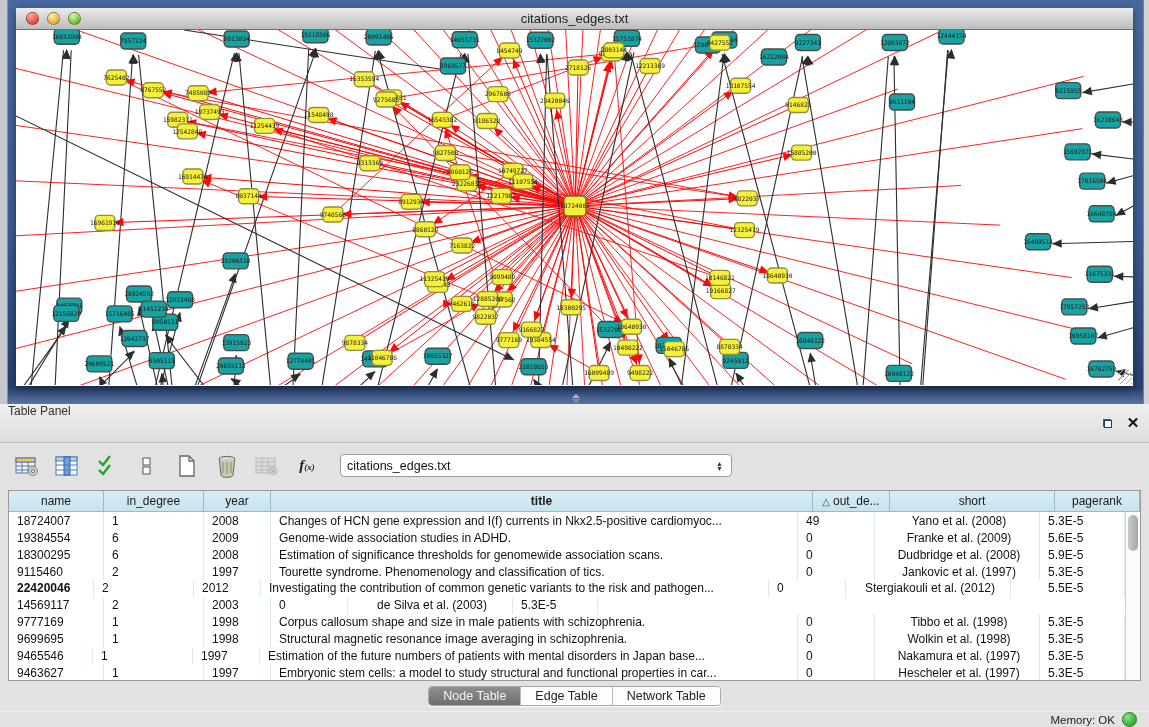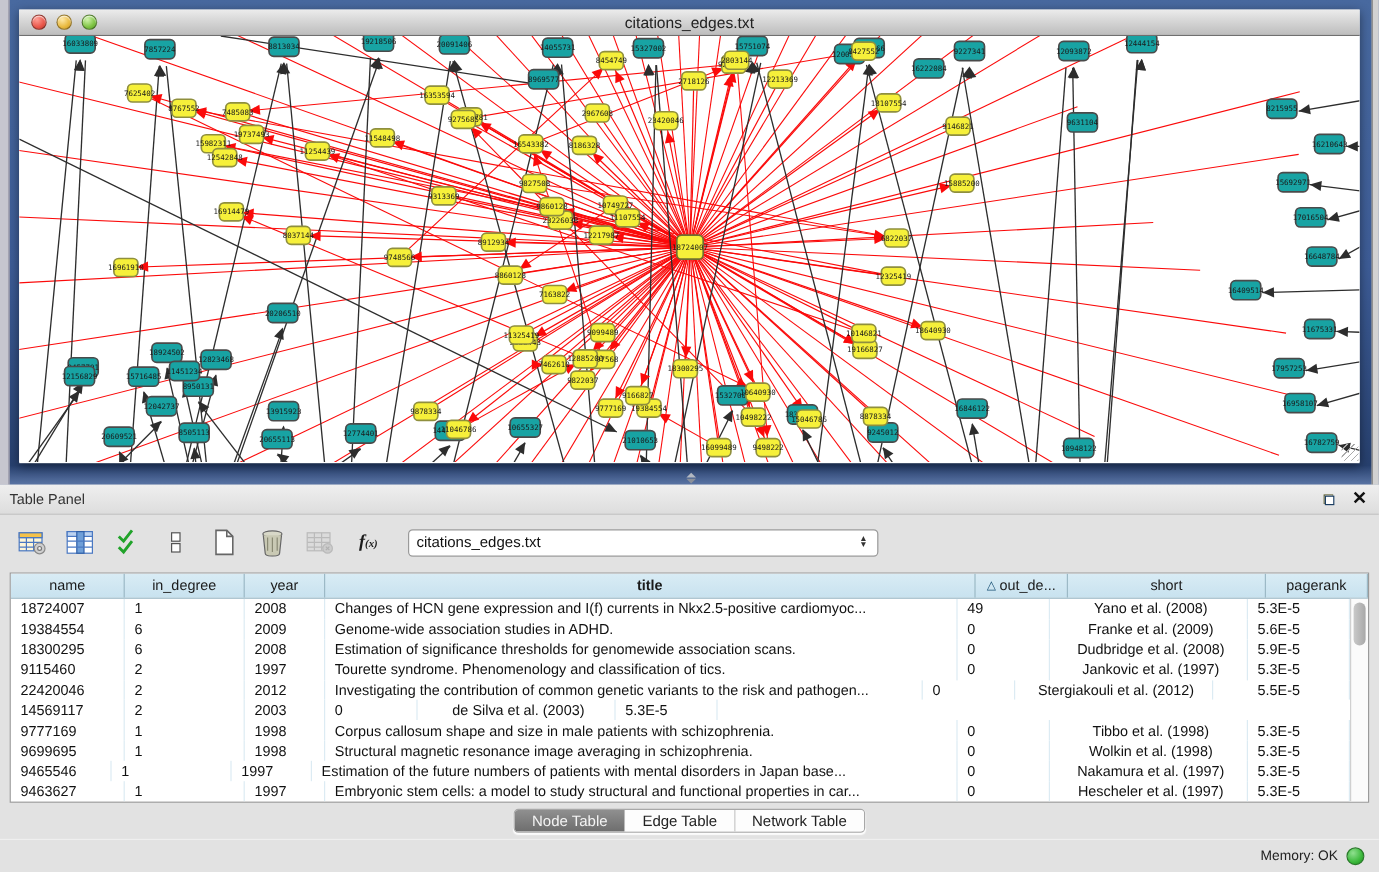--- a/index.html
+++ b/index.html
@@ -29,22 +29,22 @@
     background:repeating-linear-gradient(135deg, transparent 0 3px, #aaa 3px 4px); }
   .splitter-handle { position:absolute; left:570px; top:394px; width:12px; height:9px; opacity:.8; }
   .splitter-handle:before { content:""; position:absolute; left:2px; top:0;
     border-left:4px solid transparent; border-right:4px solid transparent; border-bottom:4px solid #cfcfcf; }
   .splitter-handle:after { content:""; position:absolute; left:2px; bottom:0;
     border-left:4px solid transparent; border-right:4px solid transparent; border-top:4px solid #9a9a9a; }
 
   
   .table-panel { position:absolute; left:0; top:404px; width:1149px; height:323px;
     background:#e2e2e2; display:flex; flex-direction:column; }
-  .panel-header { height:25px; background:linear-gradient(180deg,#efefef,#dddddd);
-    border-bottom:1px solid #c2c2c2; display:flex; align-items:center; padding:0 8px; }
+  .panel-header { height:39px; background:linear-gradient(180deg,#efefef,#dddddd);
+    border-bottom:1px solid #c2c2c2; display:flex; padding:0 8px; }
   .panel-title { font-size:12px; color:#333; flex:1; }
   .panel-header-icons { display:flex; align-items:center; gap:10px; }
   .ph-icon { width:16px; height:14px; cursor:default; display:flex; align-items:center; justify-content:center; }
   .float-icon span.sq1 { position:absolute; width:8px; height:8px; border:1px solid #5b5b2d; background:#f4f4f4; }
   .float-icon { position:relative; }
   .float-icon span.sq2 { position:absolute; left:5px; top:4px; width:8px; height:8px; border:1px solid #1d3f63; background:#fff; }
   .close-x { font-size:15px; font-weight:bold; color:#111; line-height:14px; }
 
   .toolbar { height:46px; display:flex; align-items:center; padding:0 14px; gap:14px; }
   .tool-btn { width:26px; height:26px; display:flex; align-items:center; justify-content:center; cursor:default; }
@@ -1012,21 +1012,21 @@
         <div class="tr">
           <div class="td" style="width: 95px;">9115460</div>
           <div class="td" style="width: 100px;">2</div>
           <div class="td" style="width: 67px;">1997</div>
           <div class="td" style="width: 498px; flex: 1 1 0%;">Tourette syndrome. Phenomenology and classification of tics.</div>
           <div class="td" style="width: 77px;">0</div>
           <div class="td center" style="width: 165px;">Jankovic et al. (1997)</div>
           <div class="td" style="width: 85px;">5.3E-5</div>
         </div>
         <div class="tr">
-          <div class="td" style="width: 95px;">22420046</div>
+          <div class="td" style="width: 85px; font-weight: bold;">22420046</div>
           <div class="td" style="width: 100px;">2</div>
           <div class="td" style="width: 67px;">2012</div>
           <div class="td" style="width: 498px; flex: 1 1 0%;">Investigating the contribution of common genetic variants to the risk and pathogen...</div>
           <div class="td" style="width: 77px;">0</div>
           <div class="td center" style="width: 165px;">Stergiakouli et al. (2012)</div>
           <div class="td" style="width: 85px; margin-left: 29px;">5.5E-5</div>
         </div>
         <div class="tr">
           <div class="td" style="width: 95px;">14569117</div>
           <div class="td" style="width: 100px;">2</div>

